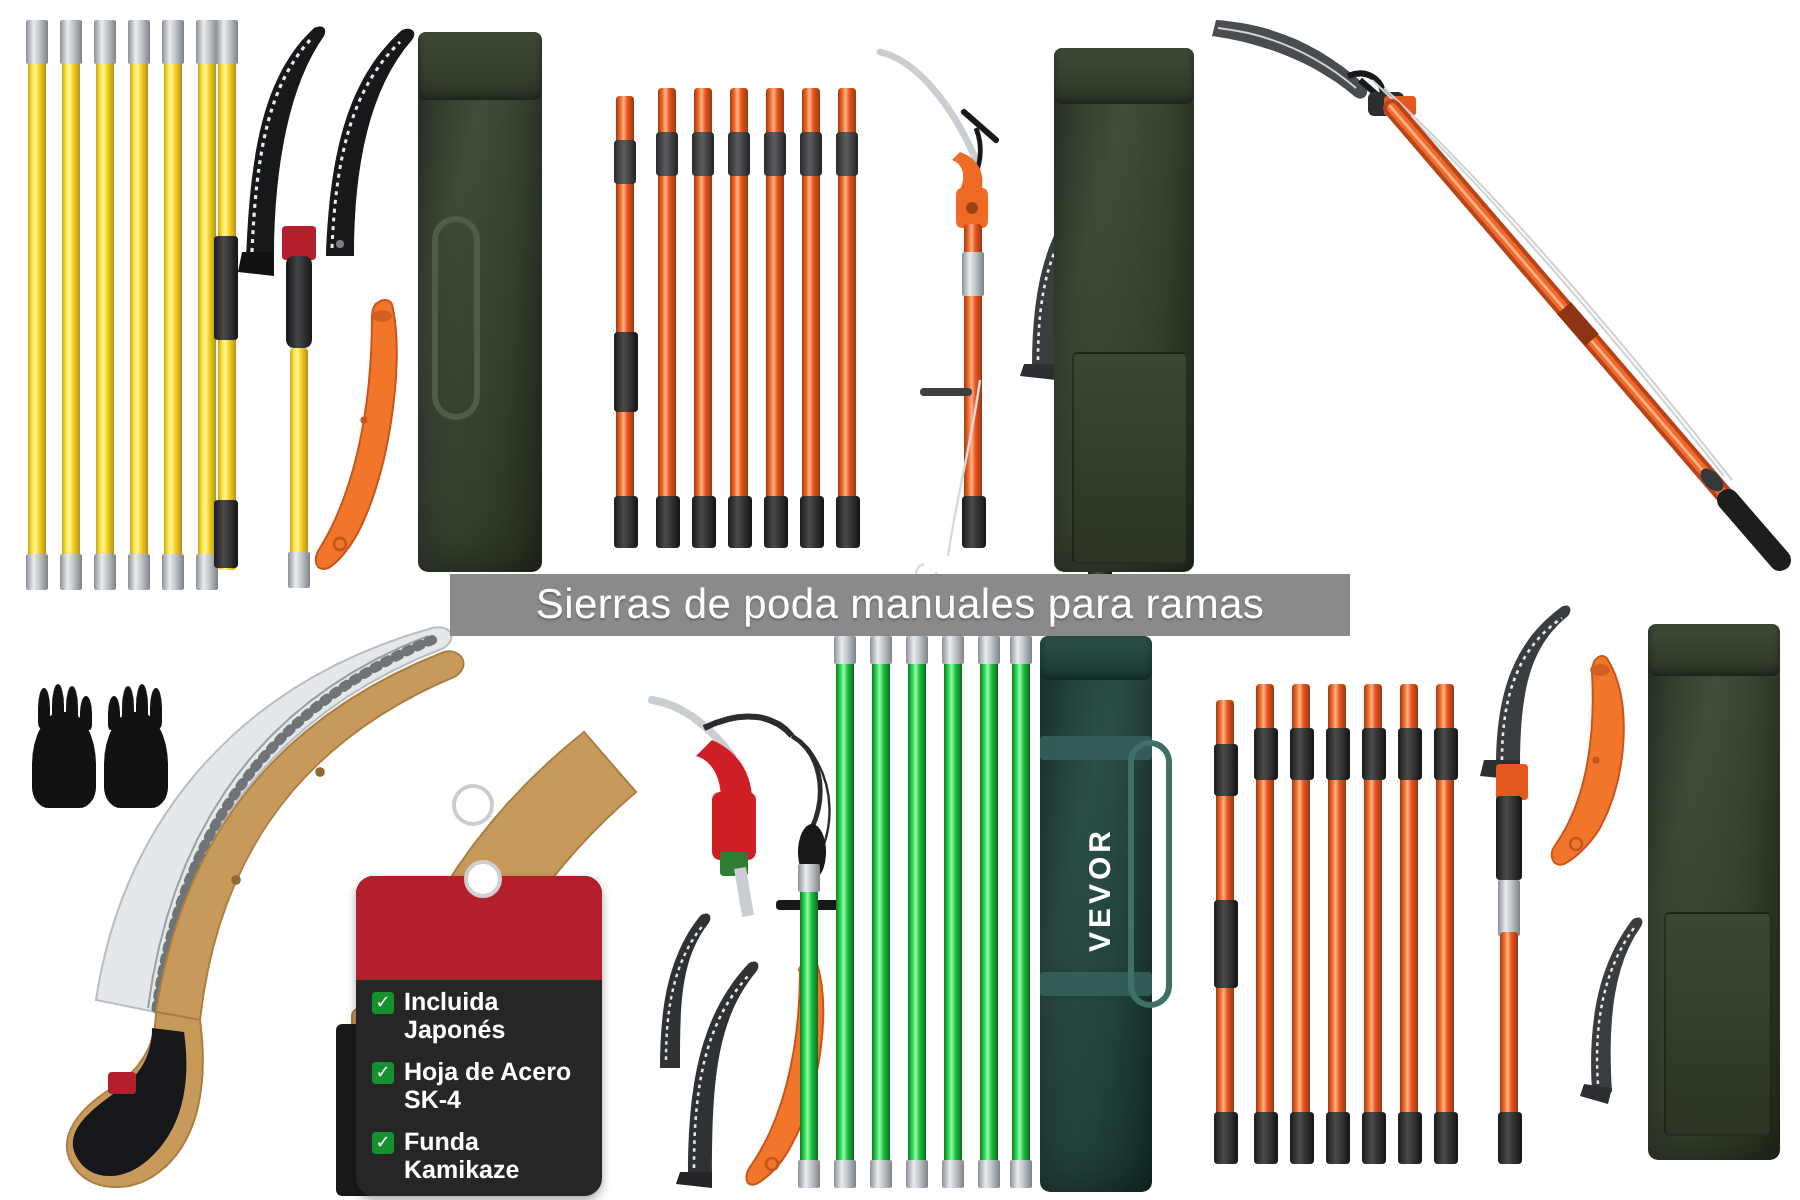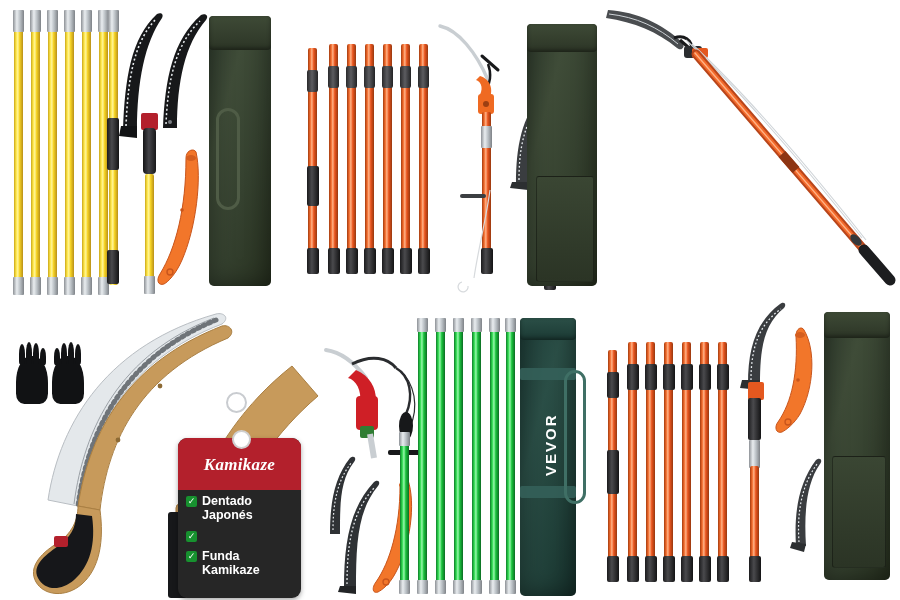--- a/index.html
+++ b/index.html
@@ -259,28 +259,28 @@
       <path d="M196 196 C214 150 244 104 292 66 L318 96 C276 132 246 176 232 220 Z" fill="#c79a5b" stroke="#a97f43" stroke-width="1"></path>
       <rect x="176" y="204" width="34" height="22" rx="4" fill="#c79a5b" stroke="#a97f43"></rect>
       <rect x="168" y="212" width="20" height="86" rx="3" fill="#17181a"></rect>
     </svg>
 
     <div class="tagring" style="left:226px;top:92px;"></div>
   </div>
 
   <div class="tag">
     <div class="tag-top"></div>
-    <div class="tag-brand">Kamikaze</div>
     <div class="tag-list">
       <div class="tag-row">
         <div class="tick">✓</div>
-        <div class="tag-label">Dentado Japonés</div>
+        <div class="tag-label">Incluida Japonés</div>
       </div>
       <div class="tag-row">
         <div class="tick">✓</div>
+        <div class="tag-label">Hoja de Acero SK-4</div>
       </div>
       <div class="tag-row">
         <div class="tick">✓</div>
         <div class="tag-label">Funda Kamikaze</div>
       </div>
     </div>
   </div>
   <div class="tag-hole" style="left:232px;top:430px;"></div>
 
   <div class="panel" style="left:320px;top:300px;width:280px;height:300px;">
@@ -413,14 +413,17 @@
       <path d="M14 94 C12 62 16 32 34 8 C38 5 41 8 38 12 C24 32 22 62 24 94 Z" fill="#3a3d40"></path>
       <path d="M17 90 C15 62 19 34 35 12" stroke="#e9edf0" stroke-width="1.2" fill="none" stroke-dasharray="1.8 2"></path>
       <path d="M10 90 L24 92 L22 100 L8 96 Z" fill="#2c2f31"></path>
     </svg>
 
     <div class="bag" style="left:226px;top:12px;width:66px;height:268px;"></div>
     <div class="bag-flap" style="left:226px;top:12px;width:66px;height:26px;"></div>
     <div class="bag-pocket" style="left:234px;top:156px;width:52px;height:110px;"></div>
   </div>
 
+  <div class="banner">
+    <div class="banner-text">Sierras de poda manuales para ramas</div>
+  </div>
 
 </div>
 
 </body></html>

